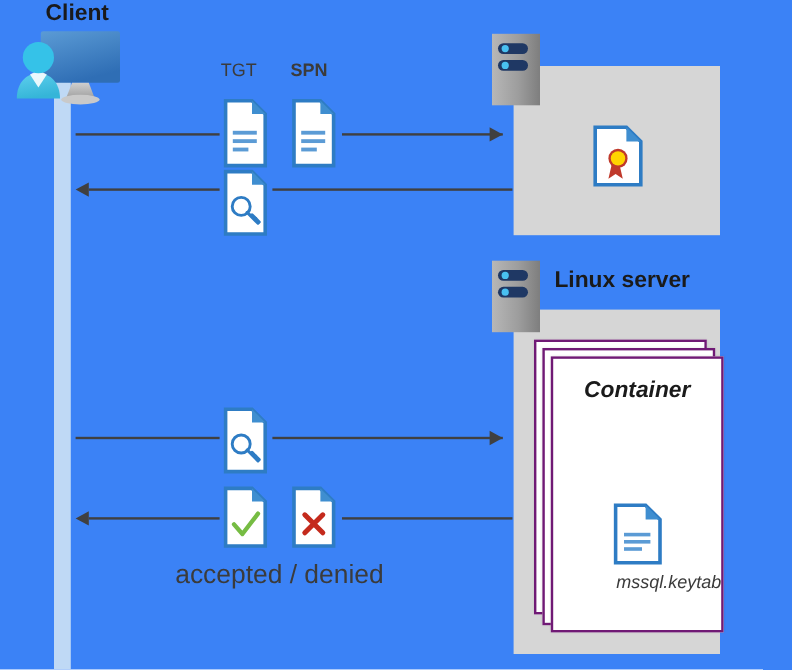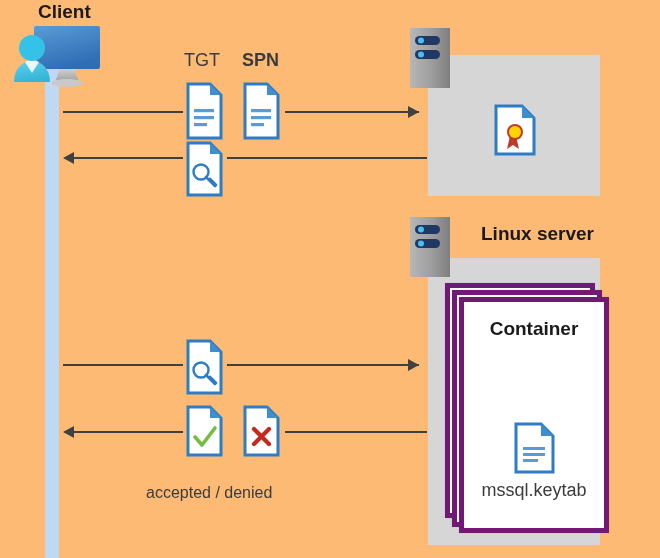--- a/index.html
+++ b/index.html
@@ -4,21 +4,21 @@
 <style>
   html, body {
     margin: 0;
     padding: 0;
     background: #ffffff;
   }
   #canvas {
     position: relative;
     width: 660px;
     height: 558px;
-    background: #fdba74;
+    background: #3b82f6;
     font-family: "Liberation Sans", sans-serif;
     overflow: hidden;
   }
 
   
   #lifeline {
     position: absolute;
     left: 45px;
     top: 68px;
     width: 14px;
@@ -30,21 +30,21 @@
   .title-bold {
     position: absolute;
     font-weight: bold;
     color: #1a1a1a;
     font-size: 19px;
     line-height: 23px;
     white-space: pre-line;
   }
   .label-plain {
     position: absolute;
-    font-size: 18px;
+    font-size: 15px;
     color: #3b3b3b;
     white-space: nowrap;
   }
 
   
   .zone {
     position: absolute;
     background: #d6d6d6;
   }
 
@@ -52,22 +52,23 @@
   .server-icon {
     position: absolute;
     width: 40px;
     height: 60px;
   }
 
   
   .card {
     position: absolute;
     background: #ffffff;
-    border: 5px solid #701a75;
+    border: 2px solid #701a75;
     box-shadow: 0 0 2px rgba(0,0,0,0.10);
+    font-style: italic;
   }
 
   
   .arrow-line {
     position: absolute;
     height: 2px;
     background: #404040;
   }
   .arrowhead {
     position: absolute;
@@ -170,40 +171,40 @@
           <stop offset="1" stop-color="#7e7e7e"></stop>
         </linearGradient>
       </defs>
       <rect x="0" y="0" width="40" height="60" fill="url(#rackGradB)"></rect>
       <rect x="5" y="8" width="25" height="9" rx="4.5" fill="#1f3864"></rect>
       <circle cx="11" cy="12.5" r="3" fill="#49c0f0"></circle>
       <rect x="5" y="22" width="25" height="9" rx="4.5" fill="#1f3864"></rect>
       <circle cx="11" cy="26.5" r="3" fill="#49c0f0"></circle>
     </svg>
   </div>
-  <div class="title-bold" style="left:462px; top:222px;margin-left:19px;">Linux server</div>
+  <div class="title-bold" style="left:462px; top:222px;">Linux server</div>
 
   <div class="card" style="left:445px; top:283px; width:140px; height:225px;"></div>
   <div class="card" style="left:452px; top:290px; width:140px; height:227px;"></div>
   <div class="card" style="left:459px; top:297px; width:140px; height:226px;">
 
     <div class="title-bold" style="left:0; top:15px; width:140px; text-align:center;">Container</div>
 
 
     <div class="doc-icon" style="left:50px; top:120px; width:41px; height:52px;">
       <svg viewBox="0 0 41 52" width="41" height="52" xmlns="http://www.w3.org/2000/svg">
         <path d="M2 2 h25 l12 12 v36 h-37 z" fill="#ffffff" stroke="#2e7cc4" stroke-width="3"></path>
         <path d="M27 2 v12 h12 z" fill="#3f8ed0"></path>
         <rect x="9" y="25" width="22" height="3" fill="#5b9bd5"></rect>
         <rect x="9" y="31" width="22" height="3" fill="#5b9bd5"></rect>
         <rect x="9" y="37" width="15" height="3" fill="#5b9bd5"></rect>
       </svg>
     </div>
 
-    <div class="label-plain" style="left:0; top:178px; width:140px; text-align:center;">mssql.keytab</div>
+    <div class="label-plain" style="left:0; top:178px; width:140px; text-align:right;">mssql.keytab</div>
   </div>
 
   <div class="label-plain" style="left:184px; top:50px;">TGT</div>
   <div class="label-plain" style="left:242px; top:50px;font-weight:bold;">SPN</div>
 
   <div class="arrow-line" style="left:63px; top:111px; width:120px;"></div>
   <div class="arrow-line" style="left:285px; top:111px; width:134px;"></div>
   <div class="arrowhead right" style="left:408px; top:106px;"></div>
 
   <div class="doc-icon" style="left:186px; top:82px; width:37px; height:58px;">
@@ -270,15 +271,15 @@
   </div>
 
   <div class="doc-icon" style="left:243px; top:405px; width:37px; height:52px;">
     <svg viewBox="0 0 37 52" width="37" height="52" xmlns="http://www.w3.org/2000/svg">
       <path d="M2 2 h22 l11 11 v37 h-33 z" fill="#ffffff" stroke="#2e7cc4" stroke-width="3"></path>
       <path d="M24 2 v11 h11 z" fill="#3f8ed0"></path>
       <path d="M11 24 l15 15 M26 24 l-15 15" fill="none" stroke="#c42a1c" stroke-width="4.2" stroke-linecap="round"></path>
     </svg>
   </div>
 
-  <div class="label-plain" style="left:146px; top:484px; font-size:16px;">accepted / denied</div>
+  <div class="label-plain" style="left:146px; top:466px; font-size:22px;">accepted / denied</div>
 
 </div>
 
 </body></html>

